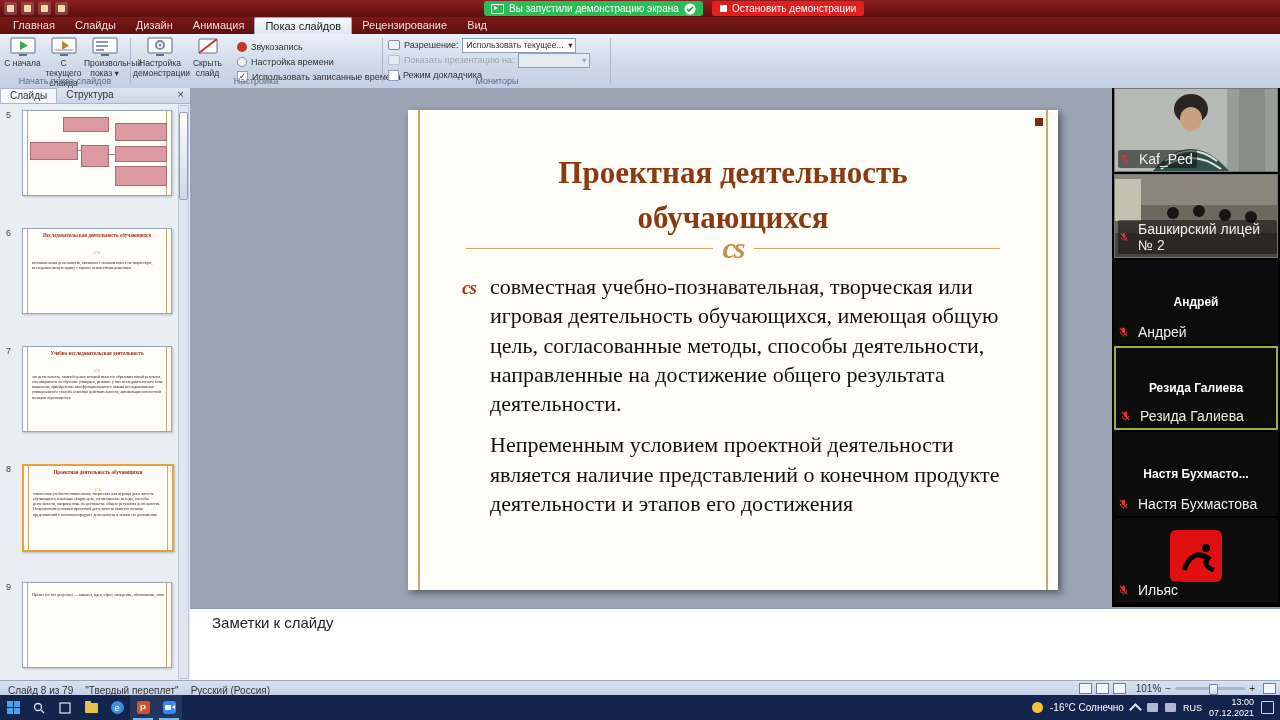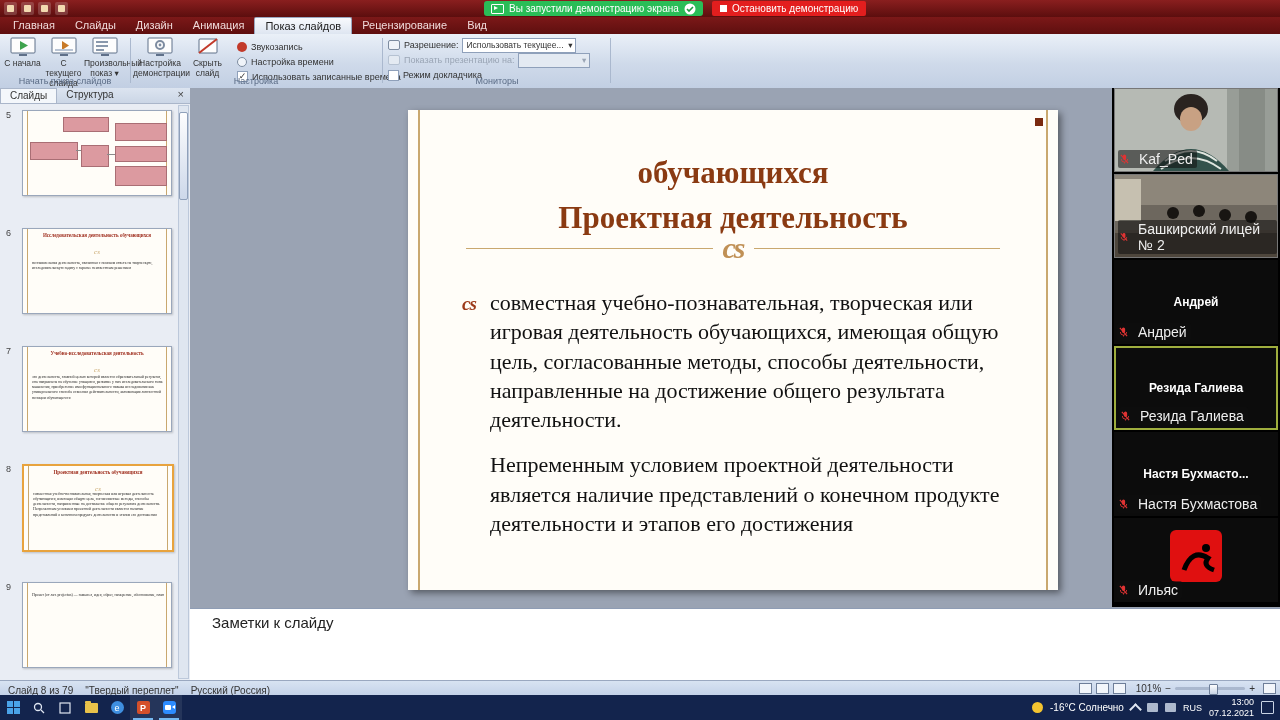--- a/index.html
+++ b/index.html
@@ -94,21 +94,21 @@
   .corner{position:absolute;top:8px;right:15px;width:8px;height:8px;background:#7a2a10;}
   #slide-title{position:absolute;top:40px;left:0;width:100%;text-align:center;
     font-family:"Liberation Serif",serif;font-weight:bold;font-size:31px;
     line-height:45px;color:#8a3a12;}
   #rulewrap{position:absolute;top:128px;left:58px;right:58px;display:flex;align-items:center;}
   .ruleline{flex:1;height:1px;background:#c9a86f;}
   #rule-orn{font-family:"Liberation Serif",serif;font-style:italic;font-weight:bold;
     font-size:30px;color:#c09055;padding:0 10px;letter-spacing:-2px;line-height:20px;}
   #slide-body{position:absolute;top:162px;left:54px;right:42px;
     font-family:"Liberation Serif",serif;font-size:22px;line-height:1.33;color:#111;}
-  .para{padding-left:28px;margin:16px 0 12px 0;}
+  .para{padding-left:28px;margin:0 0 12px 0;}
   .bullet-orn{display:inline-block;width:28px;margin-left:-28px;
     font-style:italic;font-weight:bold;color:#9c3a1a;font-size:19px;letter-spacing:-1px;}
 
   
   #notes{left:190px;top:608px;width:1090px;height:72px;background:#fff;
     border-top:1px solid #8e9cb4;cursor:text;}
   #notes-label{position:absolute;left:22px;top:5px;font-size:15px;color:#222;text-align:center;}
 
   
   #statusbar{left:0;top:680px;width:1280px;height:15px;
@@ -184,21 +184,21 @@
 <div id="share-pill" class="abs">
   <span class="cast-ic"></span>
   <span>Вы запустили демонстрацию экрана</span>
   <svg width="12" height="12" viewBox="0 0 12 12">
       <circle cx="6" cy="6" r="5.5" fill="#fff"></circle>
       <path d="M3 6l2 2 4-4" stroke="#1d9c43" stroke-width="1.6" fill="none"></path>
     </svg>
 </div>
 <div id="stop-btn" class="abs">
   <span class="stop-sq"></span>
-  <span>Остановить демонстрацию</span>
+  <span>Остановить демонстрации</span>
 </div>
 
 <div id="tabsrow" class="abs">
   <div class="tab">Главная</div>
   <div class="tab">Слайды</div>
   <div class="tab">Дизайн</div>
   <div class="tab">Анимация</div>
   <div class="tab active">Показ слайдов</div>
   <div class="tab">Рецензирование</div>
   <div class="tab">Вид</div>
@@ -371,22 +371,22 @@
     <div class="vthumb"></div>
   </div>
 </div>
 
 <div id="main" class="abs">
   <div id="slide">
     <div class="edgeL"></div>
     <div class="edgeR"></div>
     <div class="corner"></div>
     <div id="slide-title">
+      <div>Проектная деятельность</div>
       <div>обучающихся</div>
-      <div>Проектная деятельность</div>
     </div>
     <div id="rulewrap">
       <div class="ruleline"></div>
       <div id="rule-orn">cs</div>
       <div class="ruleline"></div>
     </div>
     <div id="slide-body">
       <p class="para"><span class="bullet-orn">cs</span><span>совместная учебно-познавательная, творческая или игровая деятельность обучающихся, имеющая общую цель, согласованные методы, способы деятельности, направленные на достижение общего результата деятельности.</span></p>
       <p class="para"><span>Непременным условием проектной деятельности является наличие представлений о конечном продукте деятельности и этапов его достижения</span></p>
     </div>

